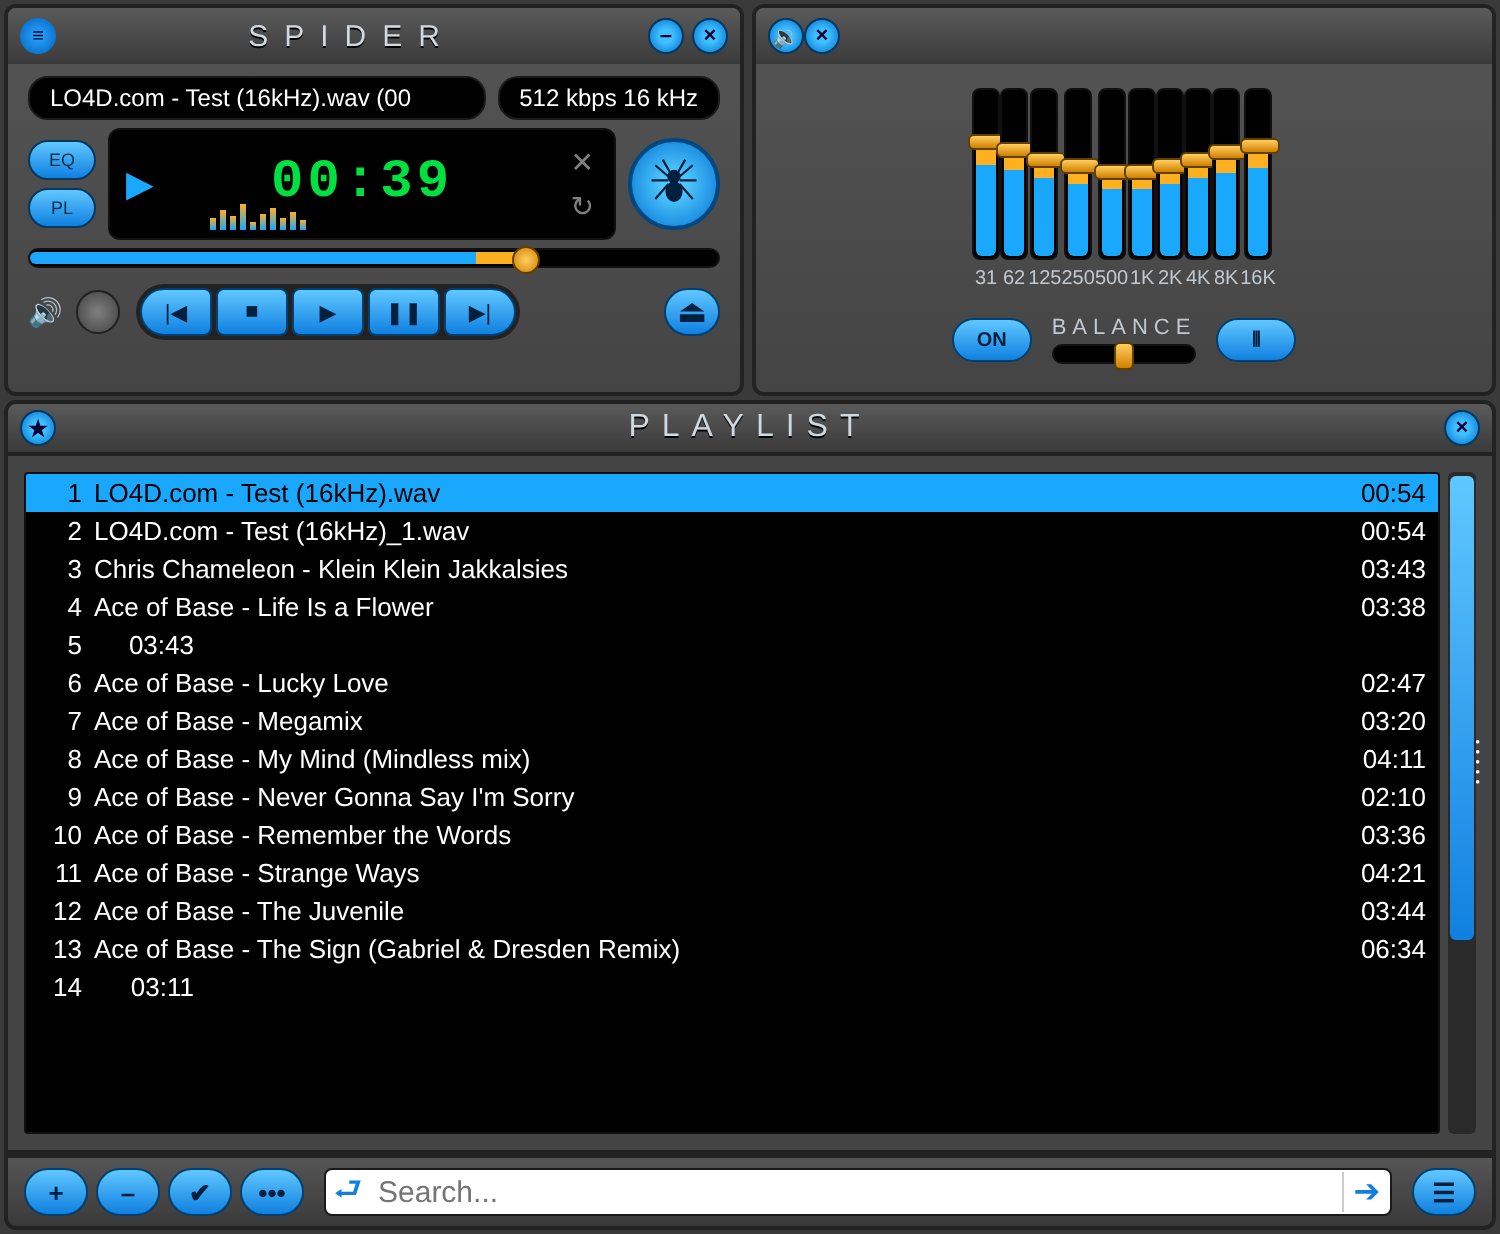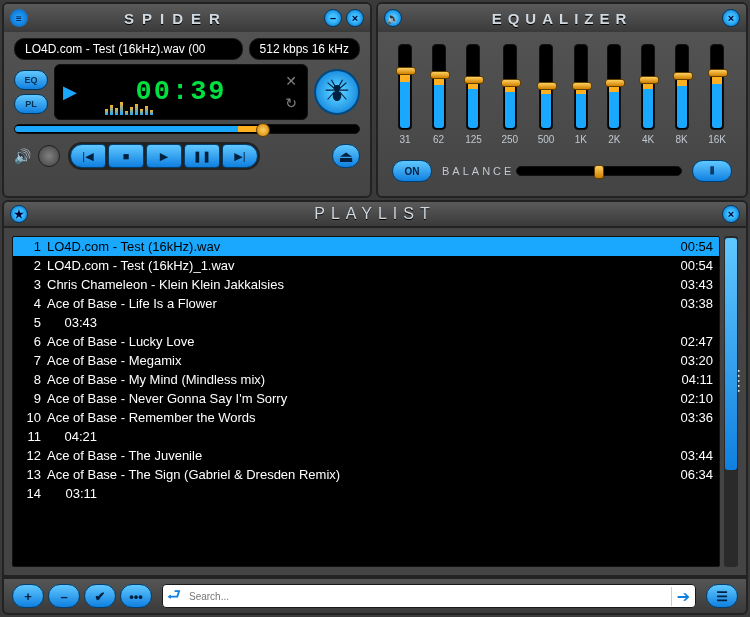--- a/index.html
+++ b/index.html
@@ -4,32 +4,32 @@
 <style>
   * { margin: 0; padding: 0; box-sizing: border-box; font-family: Arial, sans-serif; user-select: none; }
   body { background: #1a1a1a; width: 750px; height: 617px; overflow: hidden; }
   .app { width: 750px; height: 617px; display: flex; flex-direction: column; background: #3a3a3a; }
   .top-row { display: flex; height: 200px; }
   
   
   .player-panel { width: 370px; background: linear-gradient(#555,#444); border: 2px solid #222; border-radius: 6px; margin: 2px; display: flex; flex-direction: column; }
   .player-title { height: 28px; background: linear-gradient(#5a5a5a,#3a3a3a); display: flex; align-items: center; justify-content: space-between; padding: 0 6px; border-radius: 4px 4px 0 0; }
   .title-icon { width: 18px; height: 18px; border-radius: 50%; background: radial-gradient(#2aa8ff,#0060c0); display:flex;align-items:center;justify-content:center;color:#003;font-size:10px;font-weight:bold; }
-  .title-text { letter-spacing: 8px; font-size: 15px; font-weight: bold; color: #d0d8e0; text-shadow: 0 1px 0 #000; }
+  .title-text { letter-spacing: 8px; font-size: 15px; font-weight: normal; color: #d0d8e0; text-shadow: 0 1px 0 #000; }
   .title-btns { display: flex; gap: 4px; }
   .circ-btn { width: 18px; height: 18px; border-radius: 50%; background: radial-gradient(#40c0ff 30%,#0070d0); border:1px solid #003860; display:flex;align-items:center;justify-content:center; font-size:11px; color:#003; cursor:pointer; font-weight:bold;}
   
   .player-body { flex:1; padding: 6px 10px; display:flex; flex-direction:column; gap:4px;}
   .info-row { display:flex; gap:6px; }
   .info-pill { background:#000; border:1px solid #1a1a1a; border-radius:10px; padding:3px 10px; color:#fff; font-size:12px; white-space:nowrap; overflow:hidden; }
   .info-track { flex:1; }
   
   .mid-row { display:flex; gap:6px; align-items:stretch; height:56px;}
   .side-btns { display:flex; flex-direction:column; gap:4px; justify-content:center;}
-  .pill-btn { width:34px; height:20px; border-radius:10px; background:linear-gradient(#60c8ff,#1080e0); border:1px solid #003860; color:#003050; font-size:9px; font-weight:bold; display:flex;align-items:center;justify-content:center; cursor:pointer;}
+  .pill-btn { width:34px; height:20px; border-radius:10px; background:linear-gradient(#60c8ff,#1080e0); border:1px solid #003860; color:#003050; font-size:9px; font-weight:normal; display:flex;align-items:center;justify-content:center; cursor:pointer;}
   .display { flex:1; background:#000; border-radius:6px; border:1px solid #111; display:flex; align-items:center; padding:0 8px; gap:8px; position:relative;}
   .play-ind { color:#1aa8ff; font-size:18px;}
   .time-disp { color:#00e040; font-family:'Courier New',monospace; font-size:27px; font-weight:bold; letter-spacing:2px; flex:1; text-align:center;}
   .vis-bars { position:absolute; bottom:4px; left:50px; display:flex; gap:2px; align-items:flex-end; height:14px;}
   .vis-bars span { width:3px; background:linear-gradient(#ffb020,#1aa8ff);}
   .mode-icons { display:flex; flex-direction:column; gap:6px; color:#808080; font-size:14px; padding-right:2px;}
   .spider-btn { width:46px; height:46px; border-radius:50%; background:radial-gradient(#50c8ff 20%,#0070d0); border:2px solid #004880; display:flex;align-items:center;justify-content:center; cursor:pointer; align-self:center;}
   .spider-btn svg { width:30px; height:30px; }
   
   .seek-row { display:flex; align-items:center; gap:6px; }
@@ -43,30 +43,30 @@
   .transport { display:flex; gap:2px; background:#222; border-radius:14px; padding:2px;}
   .tbtn { width:36px; height:24px; background:linear-gradient(#60c8ff,#1080e0); border:1px solid #004070; border-radius:4px; display:flex; align-items:center; justify-content:center; color:#002040; font-size:11px; cursor:pointer;}
   .tbtn:first-child { border-radius:12px 4px 4px 12px;}
   .tbtn:last-child { border-radius:4px 12px 12px 4px;}
   .eject-btn { width:28px; height:24px; border-radius:12px; background:linear-gradient(#60c8ff,#1080e0); border:1px solid #004070; display:flex;align-items:center;justify-content:center; color:#002040; cursor:pointer; margin-left:auto;}
   
   
   .eq-panel { flex:1; background: linear-gradient(#555,#444); border: 2px solid #222; border-radius: 6px; margin: 2px; display:flex; flex-direction:column;}
   .eq-title { height: 28px; background: linear-gradient(#5a5a5a,#3a3a3a); display:flex; align-items:center; padding:0 6px; border-radius:4px 4px 0 0;}
   .eq-title-text { flex:1; text-align:center; letter-spacing:6px; font-size:15px; font-weight:bold; color:#d0d8e0; text-shadow:0 1px 0 #000;}
-  .eq-body { flex:1; padding:8px 14px; display:flex; flex-direction:column;}
+  .eq-body { flex:1; padding:8px 14px; display:flex; flex-direction:column;align-items:center;}
   .sliders { display:flex; justify-content:space-between; flex:1; padding:4px 6px;}
   .slider-col { display:flex; flex-direction:column; align-items:center; gap:4px;}
   .vslider { width:14px; height:86px; background:#000; border-radius:4px; border:1px solid #111; position:relative; cursor:pointer;}
   .vslider-fill { position:absolute; bottom:1px; left:1px; right:1px; border-radius:3px; background:linear-gradient(#ffb020 0%,#ffb020 20%,#1aa8ff 20%);}
   .vs-knob { position:absolute; left:-3px; width:20px; height:8px; background:linear-gradient(#ffcf60,#d08000); border:1px solid #604000; border-radius:3px;}
   .band-label { color:#c0c8d0; font-size:10px;}
   .bal-row { display:flex; align-items:center; gap:10px; padding:6px 0;}
   .on-btn { width:40px; height:22px; border-radius:11px; background:linear-gradient(#60c8ff,#1080e0); border:1px solid #004070; color:#002040; font-size:10px; font-weight:bold; display:flex;align-items:center;justify-content:center; cursor:pointer;}
-  .bal-mid { flex:1; display:flex; flex-direction:row; align-items:center; gap:2px;}
+  .bal-mid { flex:1; display:flex; flex-direction:column; align-items:center; gap:2px;}
   .bal-label { color:#c0c8d0; font-size:11px; letter-spacing:3px;}
   .bal-track { width:100%; height:10px; background:#000; border-radius:5px; border:1px solid #111; position:relative;}
   .bal-knob { position:absolute; top:-2px; left:50%; transform:translateX(-50%); width:10px; height:14px; background:linear-gradient(#ffcf60,#d08000); border:1px solid #604000; border-radius:3px;}
   
   
   .pl-title { height:28px; background:linear-gradient(#5a5a5a,#3a3a3a); border:2px solid #222; border-radius:6px 6px 0 0; margin:0 2px; display:flex; align-items:center; padding:0 6px;}
   .pl-title-text { flex:1; text-align:center; letter-spacing:6px; font-size:16px; color:#d0d8e0; text-shadow:0 1px 0 #000;}
   .pl-body { flex:1; background:#444; border:2px solid #222; border-top:none; margin:0 2px; padding:8px; display:flex; overflow:hidden;}
   .pl-list { flex:1; background:#000; border:1px solid #111; border-radius:2px; overflow-y:auto; color:#fff; font-size:13px;}
   .pl-row { display:flex; padding:2px 6px; align-items:center; cursor:pointer;}
@@ -75,21 +75,21 @@
   .pl-name { flex:1; white-space:nowrap; overflow:hidden;}
   .pl-dur { width:50px; text-align:right;}
   .pl-scroll { width:14px; background:#2a2a2a; border-radius:3px; margin-left:4px; position:relative;}
   .pl-thumb { position:absolute; top:2px; left:1px; right:1px; height:70%; background:linear-gradient(#60c8ff,#1080e0); border-radius:3px;}
   .pl-dots { position:absolute; right:-2px; top:40%; color:#fff; font-size:4px; line-height:5px;}
   
   .pl-footer { height:38px; background:linear-gradient(#555,#3a3a3a); border:2px solid #222; border-radius:0 0 6px 6px; margin:0 2px 2px 2px; display:flex; align-items:center; padding:0 8px; gap:4px;}
   .fbtn { width:32px; height:24px; border-radius:12px; background:linear-gradient(#60c8ff,#1080e0); border:1px solid #004070; display:flex;align-items:center;justify-content:center; color:#002040; font-size:13px; font-weight:bold; cursor:pointer;}
   .search-wrap { flex:1; display:flex; align-items:center; background:#fff; border-radius:4px; border:1px solid #1a1a1a; height:24px; margin:0 6px;}
   .search-back { width:22px; display:flex; align-items:center; justify-content:center; color:#1080e0; cursor:pointer;}
-  .search-input { flex:1; border:none; outline:none; font-size:10px; color:#0f172a; padding:0 4px; background:transparent;}
+  .search-input { flex:1; border:none; outline:none; font-size:15px; color:#0f172a; padding:0 4px; background:transparent;}
   .search-go { width:24px; display:flex; align-items:center; justify-content:center; color:#1080e0; cursor:pointer; border-left:1px solid #ccc;}
   
   ::-webkit-scrollbar{width:0;}
 </style>
 </head>
 <body>
 
 <div class="app">
   <div class="top-row">
 
@@ -159,21 +159,20 @@
             <div class="tbtn">▶|</div>
           </div>
           <div class="eject-btn">⏏</div>
         </div>
       </div>
     </div>
 
     <div class="eq-panel">
       <div class="eq-title">
         <div class="circ-btn">🔉</div>
-        <div class="eq-title-text">EQUALIZER</div>
         <div class="circ-btn">×</div>
       </div>
       <div class="eq-body">
         <div class="sliders" id="eq-sliders">
             <div class="slider-col">
               <div class="vslider">
     <div class="vslider-fill" style="height:68%"></div>
     <div class="vs-knob" style="bottom:64%"></div>
               </div>
     <div class="band-label">31</div>
@@ -308,20 +307,21 @@
     <span class="pl-name">Ace of Base - Never Gonna Say I'm Sorry</span>
     <span class="pl-dur">02:10</span>
         </div>
         <div class="pl-row">
           <span class="pl-num">10</span>
     <span class="pl-name">Ace of Base - Remember the Words</span>
     <span class="pl-dur">03:36</span>
         </div>
         <div class="pl-row">
           <span class="pl-num">11</span>
+    <span class="pl-name">Ace of Base - Strange Ways</span>
     <span class="pl-dur">04:21</span>
         </div>
         <div class="pl-row">
           <span class="pl-num">12</span>
     <span class="pl-name">Ace of Base - The Juvenile</span>
     <span class="pl-dur">03:44</span>
         </div>
         <div class="pl-row">
           <span class="pl-num">13</span>
     <span class="pl-name">Ace of Base - The Sign (Gabriel &amp; Dresden Remix)</span>

